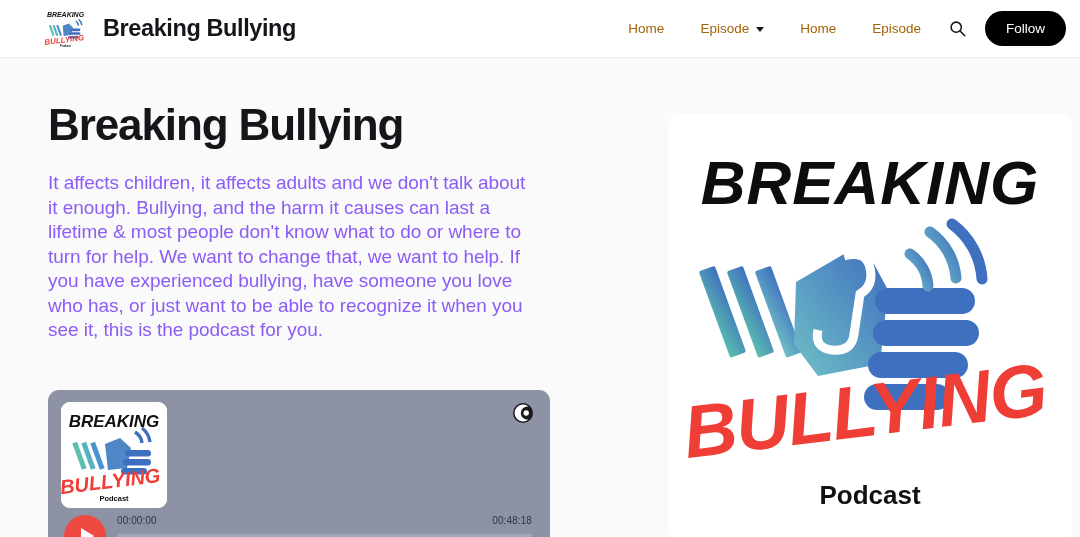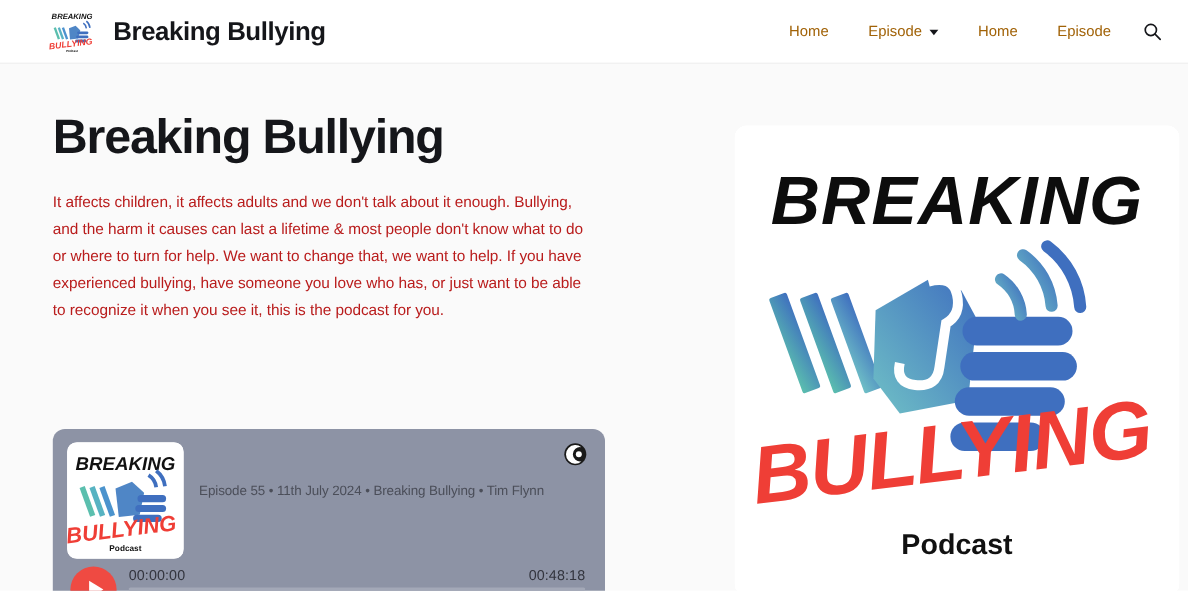--- a/index.html
+++ b/index.html
@@ -57,22 +57,22 @@
   .main { position: absolute; top: 58px; left: 0; width: 1080px; height: 479px;
           background: #fafafa; }
 
   .left-col { position: absolute; left: 48px; top: 44px; width: 502px; }
 
   .page-title {
     font-size: 44px; font-weight: 700; color: #15161a;
     letter-spacing: -1.1px; line-height: 1.05;
   }
   .page-desc {
-    margin-top: 23px; font-size: 14px; line-height: 24.5px;
-    color: #b91c1c; width: 487px; letter-spacing: -0.05px;
+    margin-top: 23px; font-size: 19px; line-height: 24.5px;
+    color: #8b5cf6; width: 487px; letter-spacing: -0.05px;
   }
 
   
   .player {
     position: absolute; left: 48px; top: 332px; width: 502px; height: 189px;
     background: #8d93a5; border-radius: 11px; overflow: hidden;
   }
   .player-top { position: relative; height: 128px; }
   .player-thumb {
     position: absolute; left: 13px; top: 12px; width: 106px; height: 106px;
@@ -99,21 +99,21 @@
   }
   .play-tri {
     width: 0; height: 0; border-top: 8px solid transparent;
     border-bottom: 8px solid transparent; border-left: 13px solid #ffffff;
     margin-left: 4px;
   }
   .time-row {
     position: absolute; left: 69px; right: 18px; top: -3px;
     display: flex; justify-content: space-between;
   }
-  .time-text { font-size: 13px; color: #33353e; letter-spacing: 0.1px; }
+  .time-text { font-size: 10px; color: #33353e; letter-spacing: 0.1px; }
   .scrub {
     position: absolute; left: 69px; right: 18px; top: 16px; height: 3px;
     border-radius: 2px; background: #a3a8b7; cursor: pointer;
   }
   .scrub-fill { height: 3px; width: 0%; background: #ef4a42; border-radius: 2px; }
 
   
   .art-card {
     position: absolute; left: 668px; top: 56px; width: 404px; height: 428px;
     background: #ffffff; border-radius: 11px; overflow: hidden;
@@ -164,20 +164,21 @@
       </div>
       <div class="nav-link">
         <span>Episode</span>
       </div>
       <div class="search-btn">
         <svg width="17" height="17" viewBox="0 0 20 20" aria-hidden="true">
           <circle cx="8.5" cy="8.5" r="6" stroke="#15161a" stroke-width="1.8" fill="none"></circle>
           <line x1="13" y1="13" x2="18.5" y2="18.5" stroke="#15161a" stroke-width="1.8" stroke-linecap="round"></line>
         </svg>
       </div>
+      <div class="follow-btn">Follow</div>
     </div>
   </div>
   <div class="header-rule"></div>
 
   <div class="main">
 
     <div class="left-col">
       <h1 class="page-title">Breaking Bullying</h1>
       <p class="page-desc">It affects children, it affects adults and we don't talk about it enough. Bullying, and the harm it causes can last a lifetime &amp; most people don't know what to do or where to turn for help. We want to change that, we want to help. If you have experienced bullying, have someone you love who has, or just want to be able to recognize it when you see it, this is the podcast for you.</p>
     </div>
@@ -199,21 +200,20 @@
               <rect x="60" y="66" width="26" height="6.5" rx="3.2" fill="#3f6fbf"></rect>
               <path d="M74 30 a15 15 0 0 1 7 11" stroke="#3f6fbf" stroke-width="3.4" fill="none"></path>
               <path d="M81 26 a21 21 0 0 1 8 14" stroke="#3f6fbf" stroke-width="3.4" fill="none"></path>
             </g>
             <text x="50" y="86" text-anchor="middle" font-family="Liberation Sans, sans-serif" font-size="20" font-weight="700" font-style="italic" fill="#ef3e36" transform="rotate(-7 50 86)">BULLYING</text>
             <text x="53" y="99" text-anchor="middle" font-family="Liberation Sans, sans-serif" font-size="7.5" font-weight="700" fill="#111">Podcast</text>
           </svg>
         </div>
 
         <div class="player-meta">
-          <div class="ep-sub">Episode 55 • 11th July 2024 • Breaking Bullying • Tim Flynn</div>
         </div>
 
         <div class="captivate-badge">
           <svg width="22" height="22" viewBox="0 0 22 22" aria-hidden="true">
             <circle cx="11" cy="11" r="10" fill="#1a1a1a"></circle>
             <path d="M16.5 4.5 a8.5 8.5 0 1 0 0 13 a6.6 6.6 0 1 1 0 -13 z" fill="#ffffff"></path>
             <circle cx="14.2" cy="11" r="2.7" fill="#ffffff"></circle>
           </svg>
         </div>
       </div>

